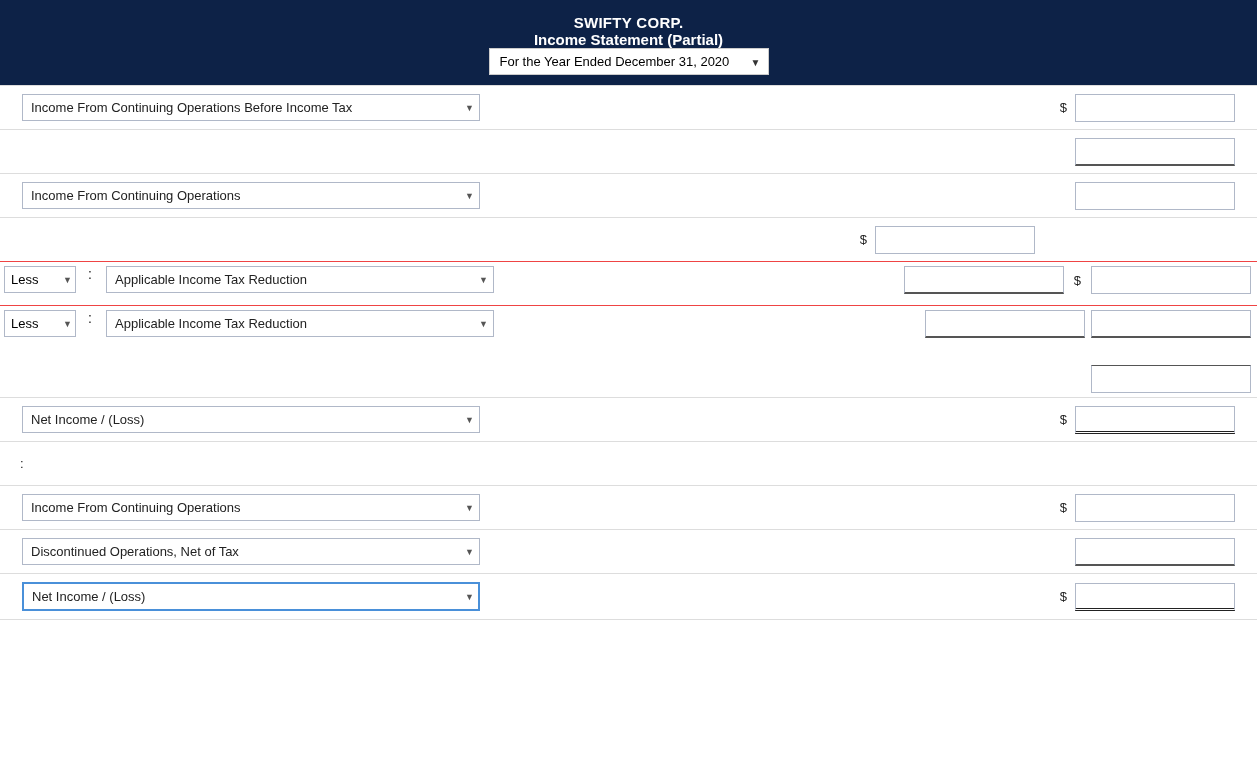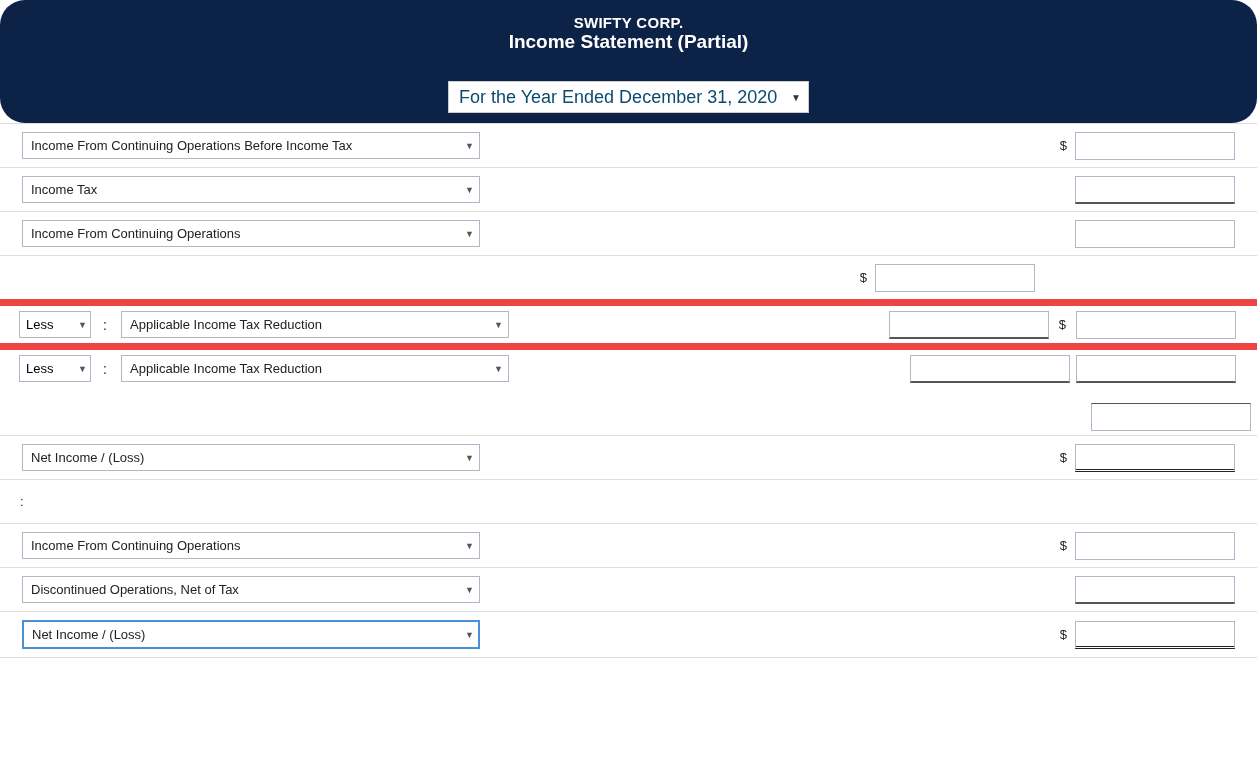--- a/index.html
+++ b/index.html
@@ -8,42 +8,41 @@
       font-size: 13px;
       background: #fff;
       color: #222;
     }
 
     .header {
       background: #0d2247;
       color: #fff;
       text-align: center;
       padding: 14px 10px 10px;
-      border-radius: 25px;
     }
     .header-title {
       font-weight: bold;
       font-size: 15px;
       letter-spacing: 0.3px;
     }
     .header-subtitle {
       font-weight: bold;
-      font-size: 19px;
-      margin-bottom: 28px;
+      font-size: 15px;
+      margin-bottom: 0;
     }
     .header-dropdown-wrap {
       display: inline-flex;
       align-items: center;
     }
     .header-select {
       background: #fff;
-      color: #0c4a6e;
+      color: #000000;
       border: 1px solid #ccc;
       padding: 5px 30px 5px 10px;
-      font-size: 18px;
+      font-size: 13px;
       appearance: none;
       -webkit-appearance: none;
       cursor: pointer;
       min-width: 280px;
     }
     .select-wrapper {
       position: relative;
       display: inline-block;
     }
     .select-wrapper::after {
@@ -140,24 +139,24 @@
     }
 
     .colon {
       font-size: 13px;
       padding: 0 4px;
     }
 
     
     .less-row {
       display: flex;
-      align-items: center;
-      border-top: 7px solid #ef4444;
+      align-items: flex-start;
+      border-top: 1px solid #ef4444;
       min-height: 44px;
-      padding: 4px 15px;
+      padding: 4px 0;
     }
 
     .less-select-wrap {
       flex: 0 0 80px;
       padding: 0 4px;
     }
     .less-select {
       border: 1px solid #b0b8c8;
       padding: 5px 18px 5px 6px;
       font-size: 13px;
@@ -219,27 +218,20 @@
       </div>
     </div>
     <div class="middle-spacer"></div>
     <div class="right-section">
       <span class="dollar-sign">$</span>
       <input class="input-field" type="text" value="" style="">
     </div>
   </div>
 
   <div class="row">
-    <div class="label-cell">
-      <div class="select-wrapper-label">
-        <select class="label-select">
-          <option>Income Tax</option>
-        </select>
-      </div>
-    </div>
     <div class="middle-spacer"></div>
     <div class="right-section">
       <input class="input-field" type="text" value="" style="border-bottom: 2px solid rgb(85, 85, 85);">
     </div>
   </div>
 
   <div class="row">
     <div class="label-cell">
       <div class="select-wrapper-label">
         <select class="label-select">

